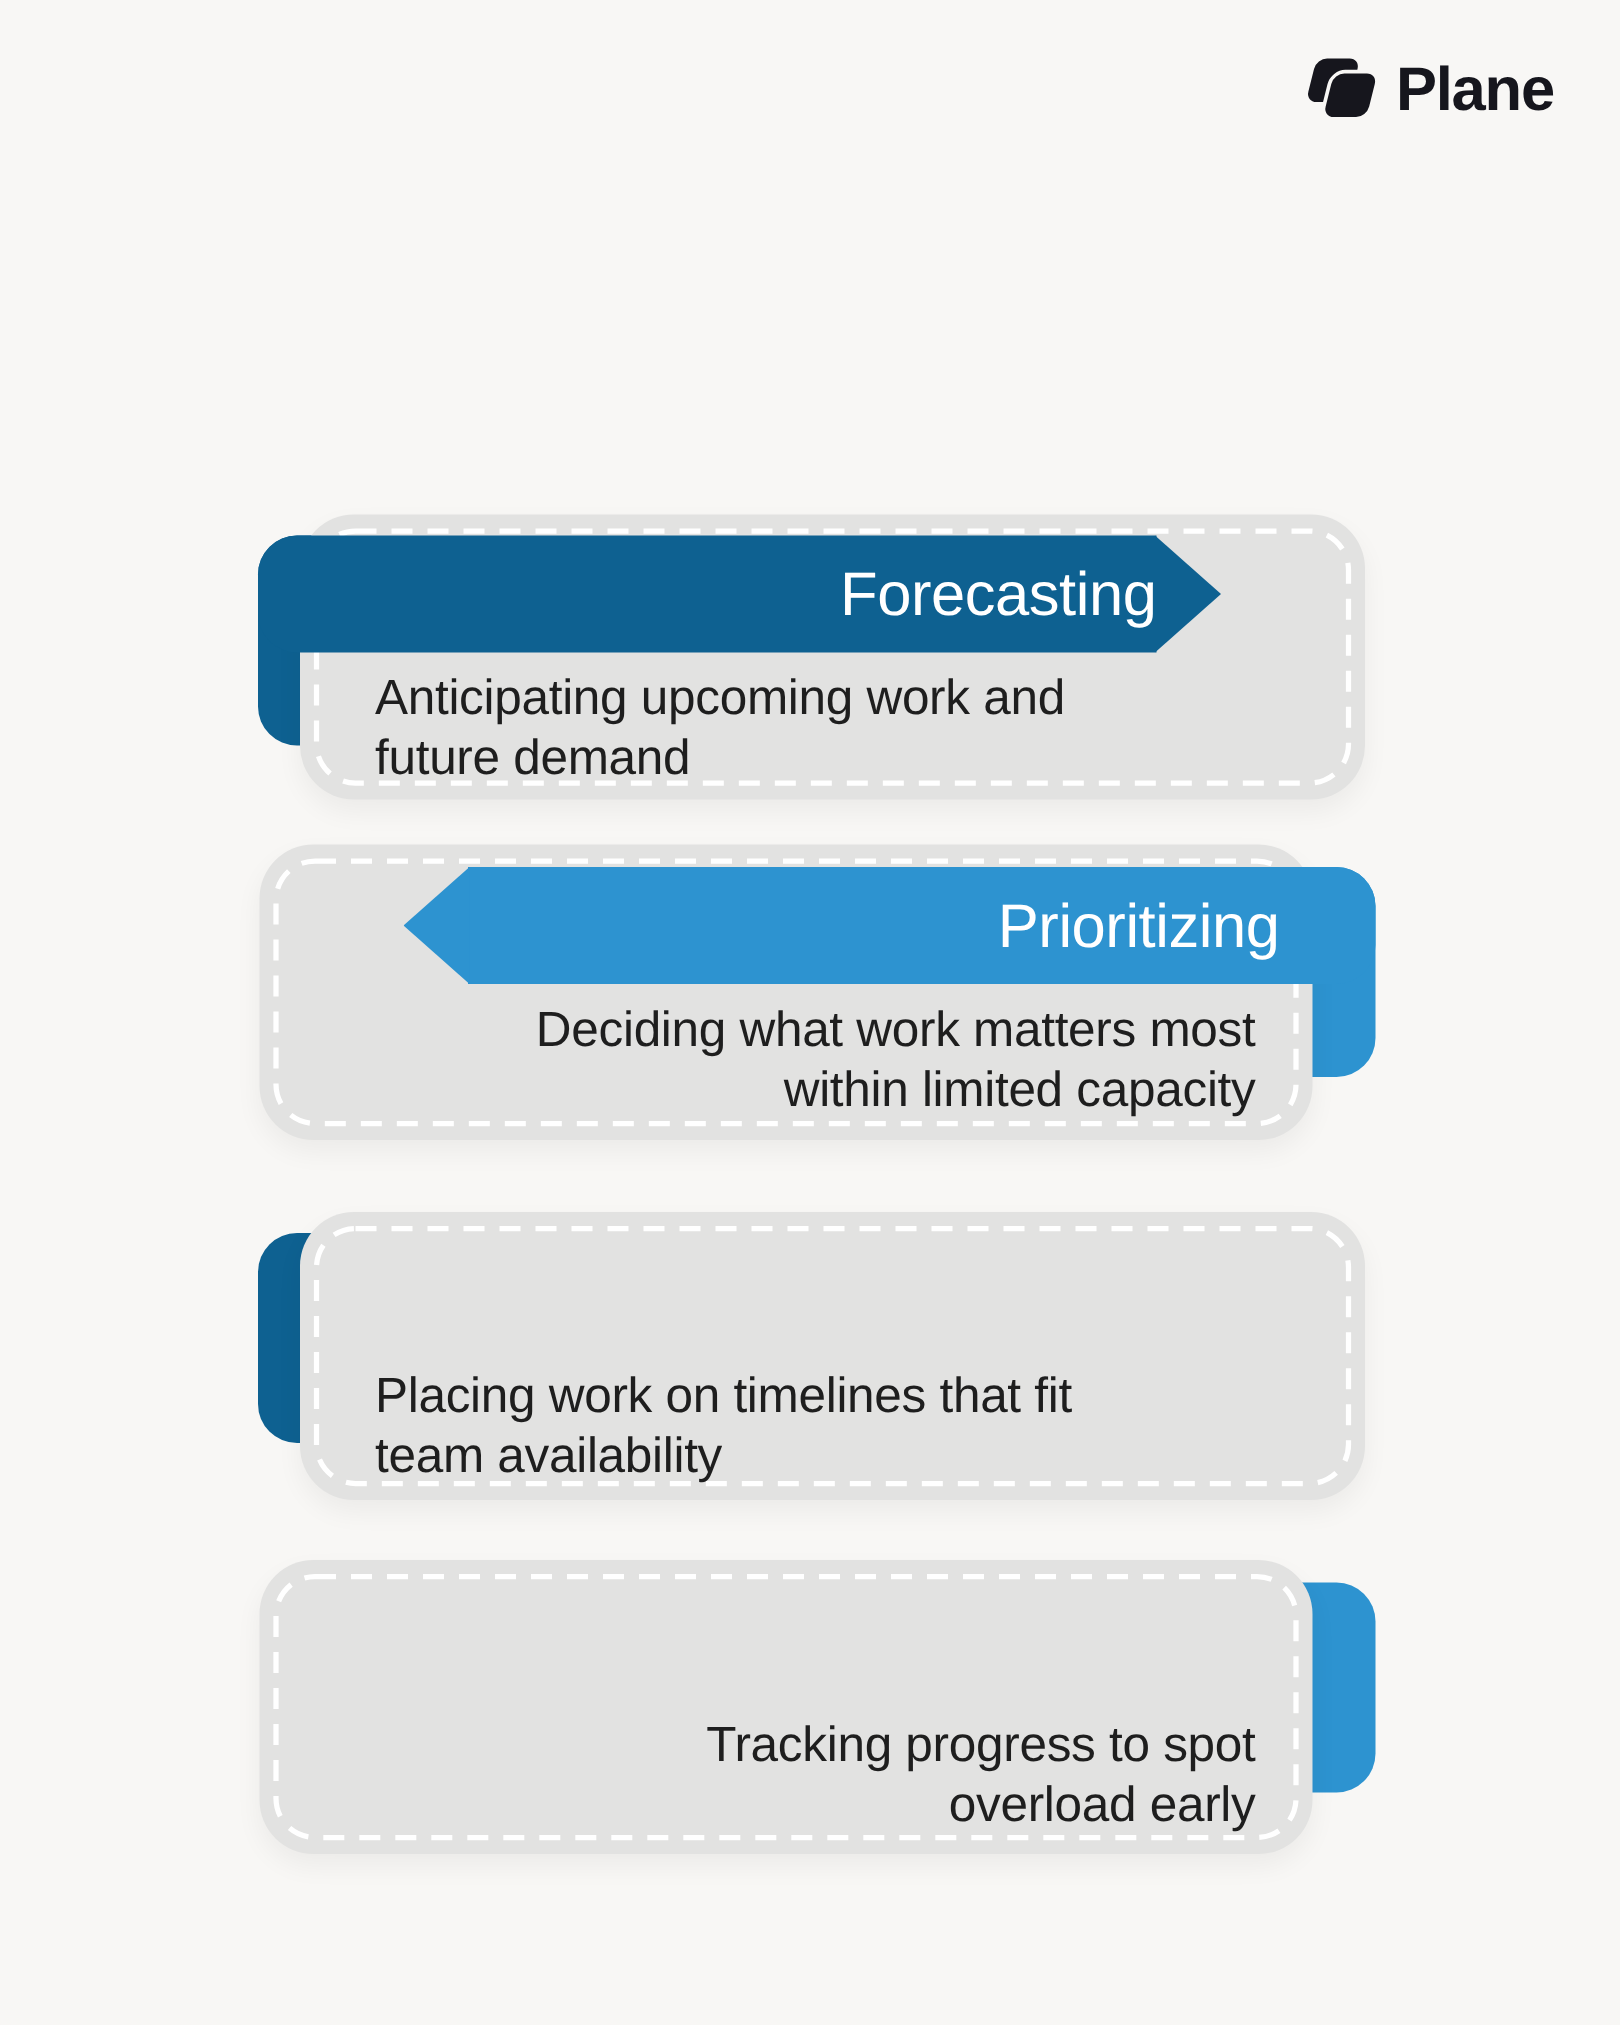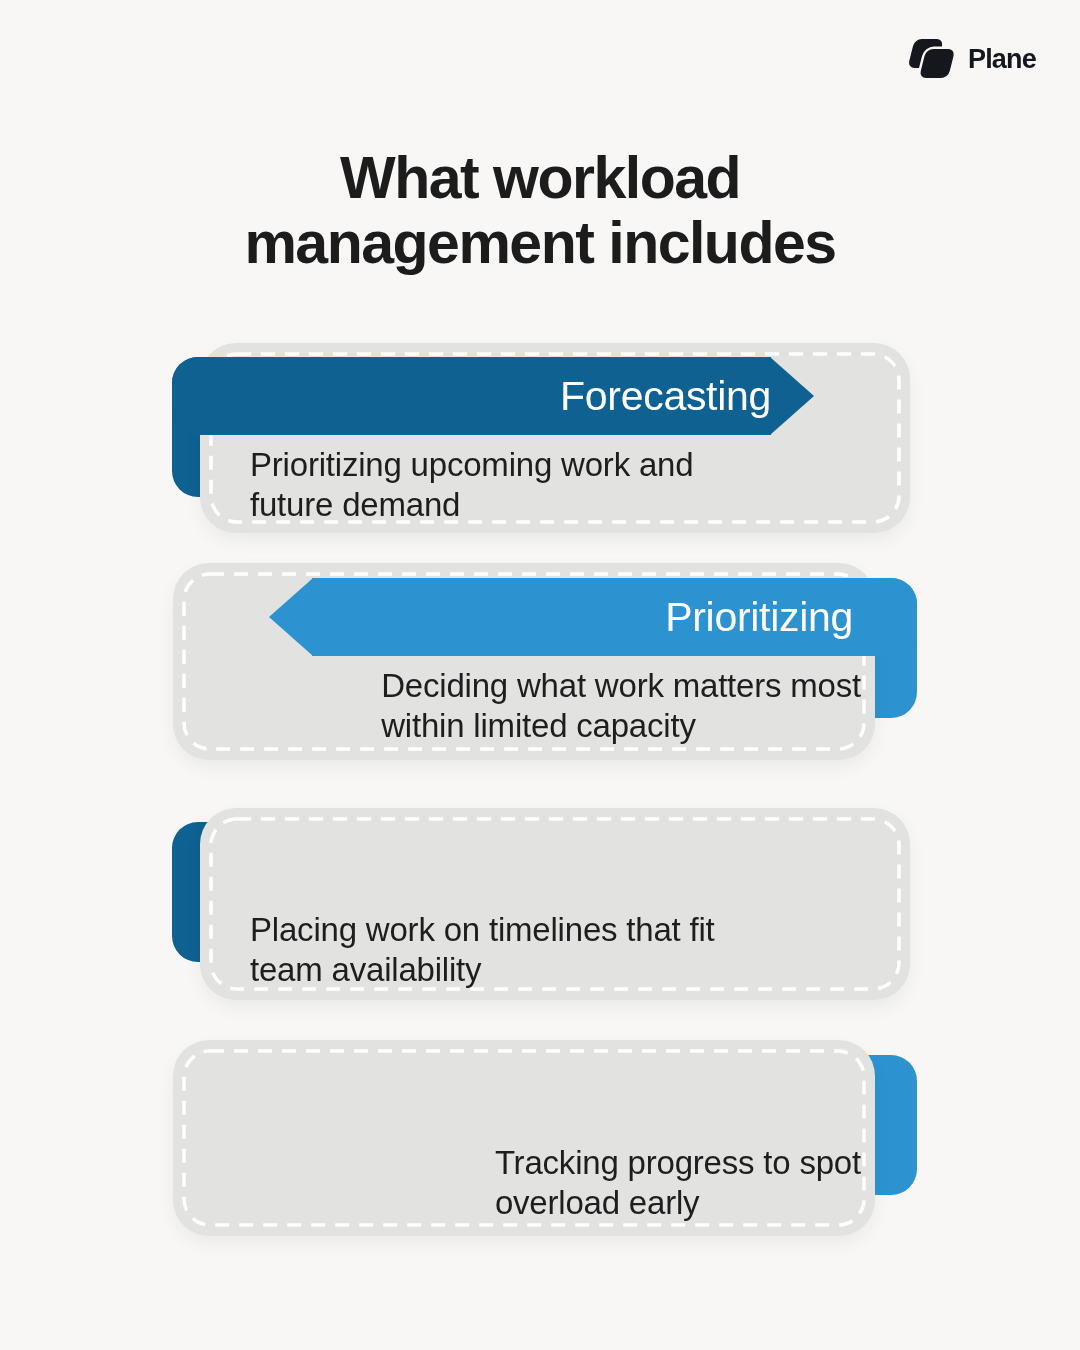--- a/index.html
+++ b/index.html
@@ -23,21 +23,21 @@
     color:var(--text-dark);
   }
 
   
   .brand{
     position:absolute;top:34px;right:44px;
     display:flex;align-items:center;gap:10px;
   }
   .brand svg{display:block;}
   .brand-name{
-    font-size:27px;font-weight:600;color:var(--brand-dark);
+    font-size:41px;font-weight:600;color:var(--brand-dark);
     letter-spacing:-0.8px;
   }
 
   
   .title{
     position:absolute;top:146px;left:0;width:100%;
     text-align:center;
     font-size:59px;line-height:1.1;font-weight:600;
     letter-spacing:-1.5px;color:#1c1c1c;
     white-space:pre-line;
@@ -87,21 +87,21 @@
   .card.dir-right .body{left:78px;top:102px;text-align:left;}
 
   
   .card.dir-left .panel{left:0;top:0;width:702px;}
   .card.dir-left .dash{left:0;top:0;}
   .card.dir-left .tail{right:0;top:15px;}
   .card.dir-left .banner{right:0;top:15px;width:648px;}
   .card.dir-left .bar{border-radius:0 26px 26px 0;}
   .card.dir-left .bar .banner-title{padding-right:64px;text-align:right;}
   .card.dir-left .tip{clip-path:polygon(100% 0,0 50%,100% 100%);margin-right:-1px;}
-  .card.dir-left .body{right:56px;top:103px;text-align:left;}
+  .card.dir-left .body{right:80px;top:103px;text-align:right;}
 
   .card1{left:172px;top:343px;width:741px;height:190px;}
   .card1 .panel{height:190px;}
   .card2{left:173px;top:563px;width:744px;height:197px;}
   .card2 .panel{height:197px;}
   .card3{left:172px;top:808px;width:741px;height:192px;}
   .card3 .panel{height:192px;}
   .card4{left:173px;top:1040px;width:744px;height:196px;}
   .card4 .panel{height:196px;}
 </style>
@@ -113,30 +113,28 @@
   <div class="brand">
     <svg width="56" height="50" viewBox="0 0 56 50" aria-hidden="true">
       <g transform="skewX(-14) translate(12,0)">
         <rect x="2" y="5" width="29" height="29" rx="7" fill="#16161d"></rect>
         <rect x="16" y="15" width="29" height="29" rx="7" fill="#16161d" stroke="#f8f7f5" stroke-width="5" paint-order="stroke"></rect>
       </g>
     </svg>
     <span class="brand-name">Plane</span>
   </div>
 
-  <h1 class="title">What workload
-management includes</h1>
 
   <div class="card card1 dir-right">
     <div class="tail c-dark"></div>
     <div class="panel"></div>
     <svg class="dash" width="710" height="190" aria-hidden="true">
       <rect x="11" y="11" width="688" height="168" rx="26" fill="none" stroke="#ffffff" stroke-width="3.5" stroke-dasharray="14 10"></rect>
     </svg>
-    <p class="body">Prioritizing upcoming work and
+    <p class="body">Anticipating upcoming work and
 future demand</p>
     <div class="banner">
       <div class="bar c-dark">
         <span class="banner-title">Forecasting</span>
       </div>
       <div class="tip c-dark"></div>
     </div>
   </div>
 
   <div class="card card2 dir-left">

